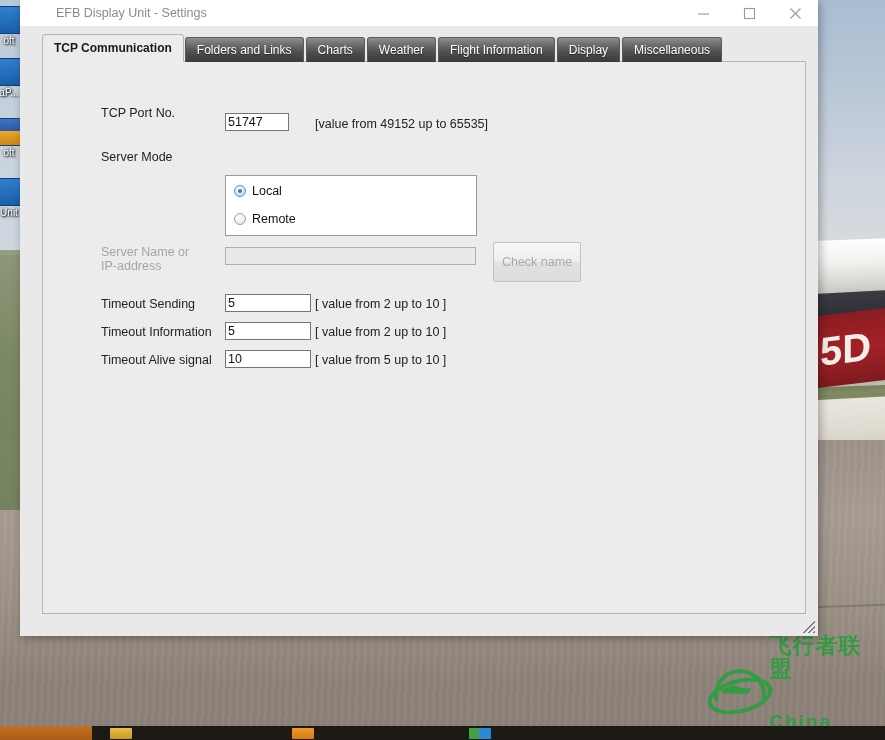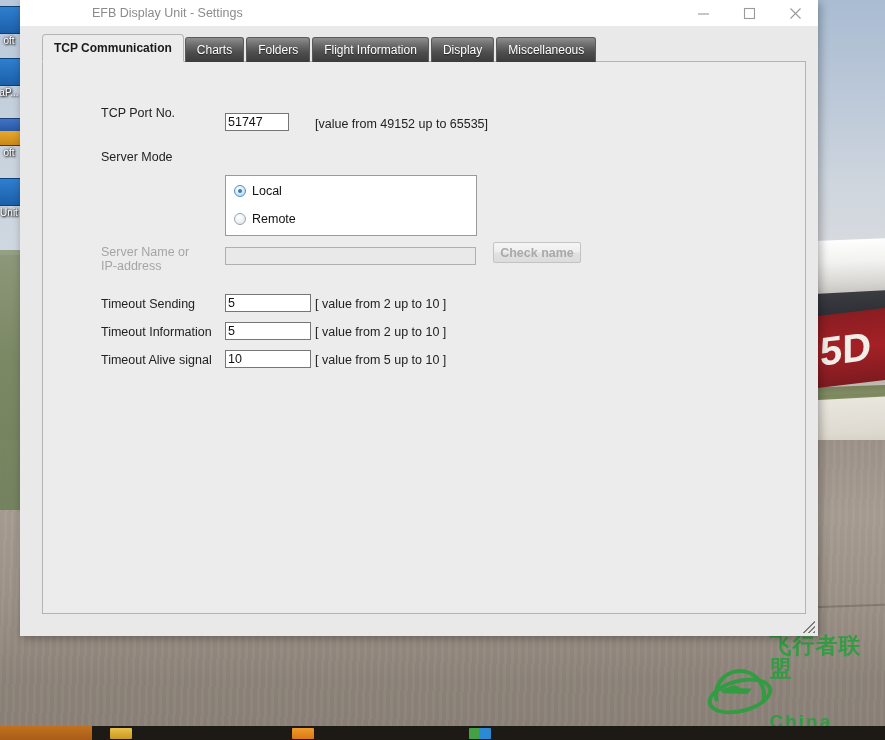--- a/index.html
+++ b/index.html
@@ -218,21 +218,20 @@
     width: 798px; height: 636px;
     background: #ffffff;
     box-shadow: 2px 2px 9px rgba(0,0,0,.32);
   }
   .titlebar {
     position: relative;
     height: 26px;
     background: #ffffff;
     display: flex;
     align-items: center;
-    gap: 36px;
   }
   .tb-icon {
     width: 16px; height: 16px;
     margin-left: 12px;
     margin-right: 8px;
     position: relative;
     flex: none;
   }
   .globe {
     width: 16px; height: 16px;
@@ -524,24 +523,27 @@
       </div>
     </div>
 
     <div class="client">
 
       <div class="tabstrip">
         <div class="tab active">
             <span>TCP Communication</span>
           </div>
         <div class="tab">
+            <span>Folders and Links</span>
+          </div>
+        <div class="tab">
             <span>Charts</span>
           </div>
         <div class="tab">
-            <span>Folders</span>
+            <span>Weather</span>
           </div>
         <div class="tab">
             <span>Flight Information</span>
           </div>
         <div class="tab">
             <span>Display</span>
           </div>
         <div class="tab">
             <span>Miscellaneous</span>
           </div>
@@ -562,21 +564,21 @@
             </div>
             <div class="radio-row" style="left:8px; top:36px;">
               <span class="radio"></span>
               <span>Remote</span>
             </div>
           </div>
 
           <span class="lbl dim" style="left:58px; top:183px;">Server Name or</span>
           <span class="lbl dim" style="left:58px; top:197px;">IP-address</span>
           <input class="tf disabled" style="left: 182px; top: 185px; width: 251px;" disabled="" placeholder="">
-          <div class="btn" style="left:450px; top:180px; width:88px; height:21px;font-weight:bold;">
+          <div class="btn" style="left:450px; top:180px; width:88px; height:40px;">
             <span>Check name</span>
           </div>
 
           <span class="lbl" style="left:58px; top:235px;">Timeout Sending</span>
           <input class="tf" style="left: 182px; top: 232px; width: 86px;" value="5">
           <span class="hint" style="left:272px; top:235px;">[ value from 2 up to 10 ]</span>
 
           <span class="lbl" style="left:58px; top:263px;">Timeout Information</span>
           <input class="tf" style="left: 182px; top: 260px; width: 86px;" value="5">
           <span class="hint" style="left:272px; top:263px;">[ value from 2 up to 10 ]</span>

